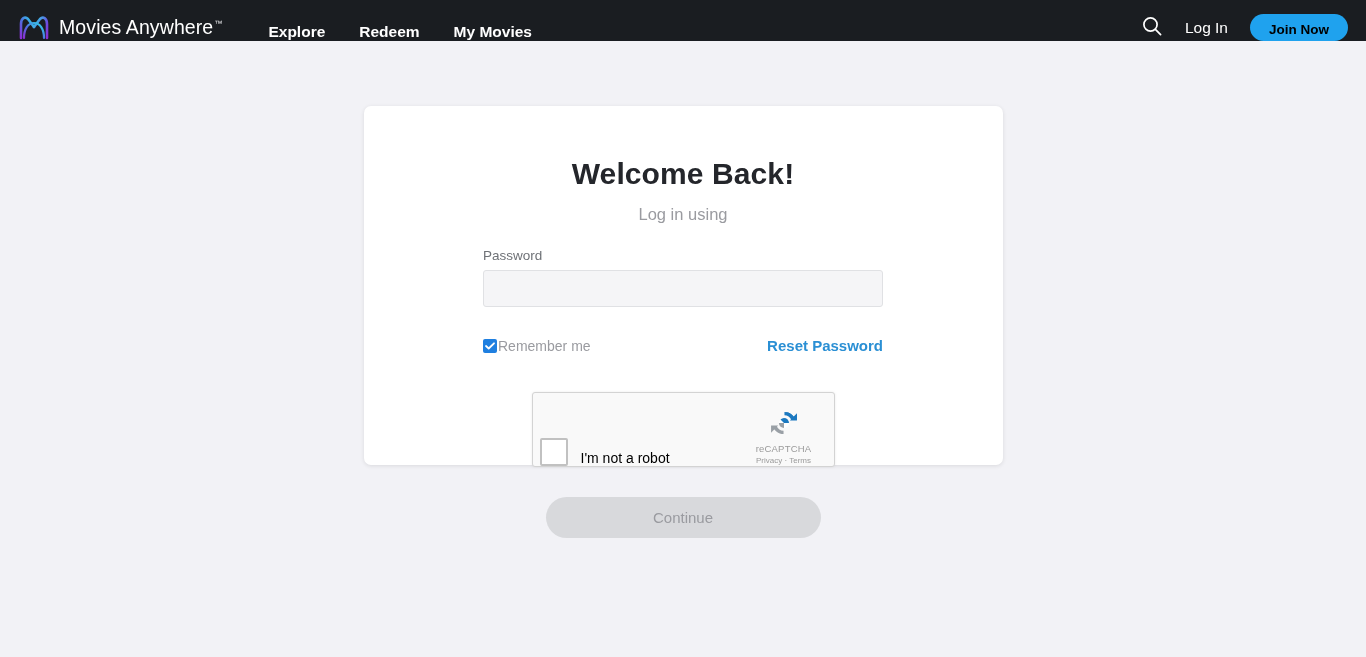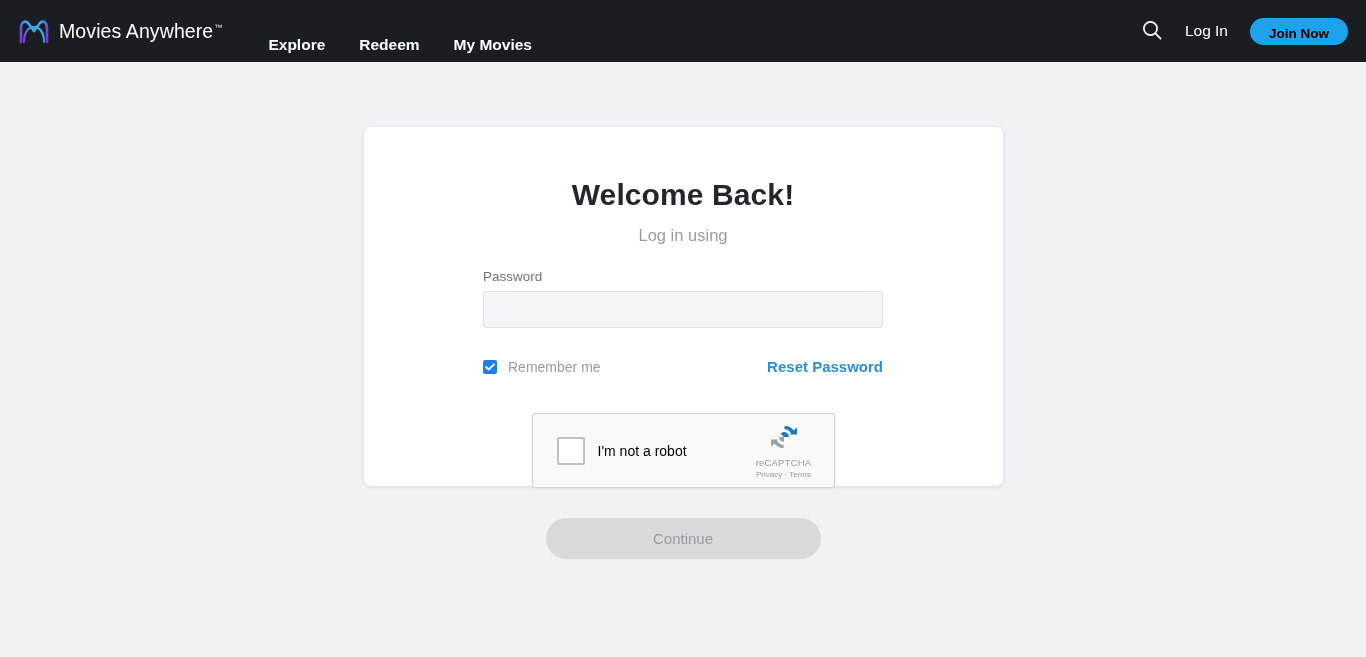--- a/index.html
+++ b/index.html
@@ -7,24 +7,24 @@
     margin: 0; padding: 0;
     width: 1366px; height: 657px;
     overflow: hidden;
     background: #f2f2f6;
     font-family: "Liberation Sans", sans-serif;
   }
 
   
   .navbar {
     position: relative;
-    height: 62px;
+    height: 41px;
     background: #1a1d21;
     display: flex;
-    align-items: center;
+    align-items: flex-end;
     padding: 0 18px 0 18px;
   }
   .brand {
     display: flex;
     align-items: center;
     gap: 9px;
     margin-right: 46px;
     cursor: pointer;
     text-decoration: none;
   }
@@ -144,21 +144,21 @@
 
   .options-row {
     display: flex;
     align-items: center;
     justify-content: space-between;
     margin-top: 30px;
   }
   .remember {
     display: flex;
     align-items: center;
-    gap: 11px;
+    gap: 1px;
     cursor: pointer;
   }
   .checkbox {
     width: 14px; height: 14px;
     background: #1f7fe0;
     border-radius: 2px;
     display: flex;
     align-items: center;
     justify-content: center;
     flex: 0 0 auto;
@@ -183,22 +183,22 @@
     justify-content: center;
   }
   .recaptcha {
     width: 303px;
     height: 75px;
     background: #f9f9f9;
     border: 1px solid #d3d3d3;
     border-radius: 3px;
     box-shadow: 0 0 3px rgba(0,0,0,0.08);
     display: flex;
-    align-items: center;
-    padding: 0 12px 0 24px;
+    align-items: flex-end;
+    padding: 0 12px 0 7px;
     position: relative;
   }
   .recaptcha-box {
     width: 28px; height: 28px;
     background: #fff;
     border: 2px solid #c1c1c1;
     border-radius: 2px;
     flex: 0 0 auto;
     cursor: pointer;
   }

